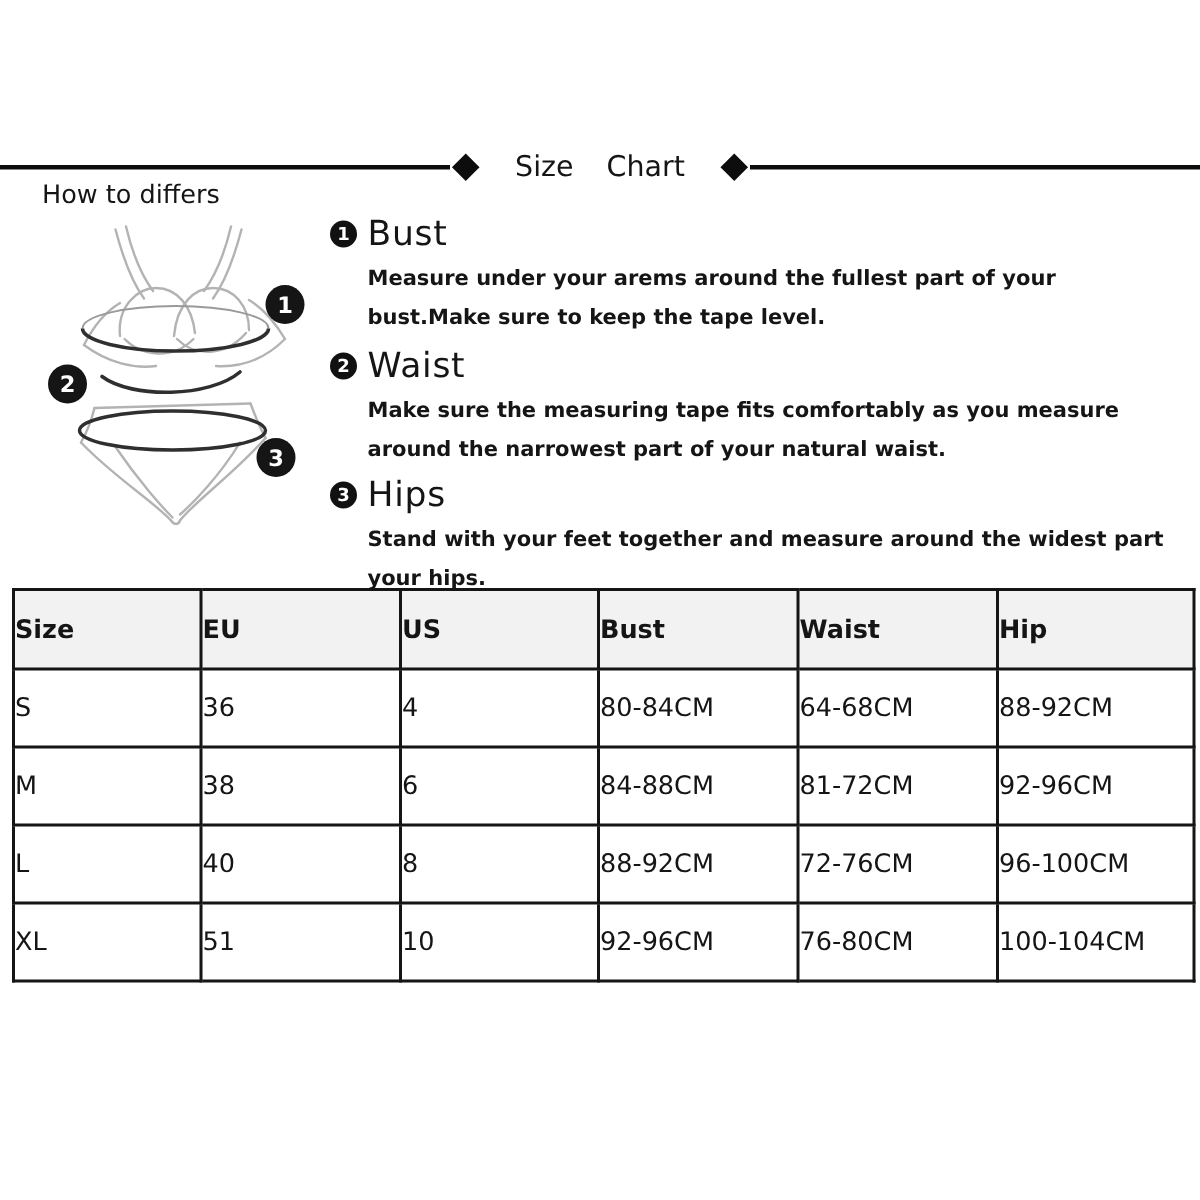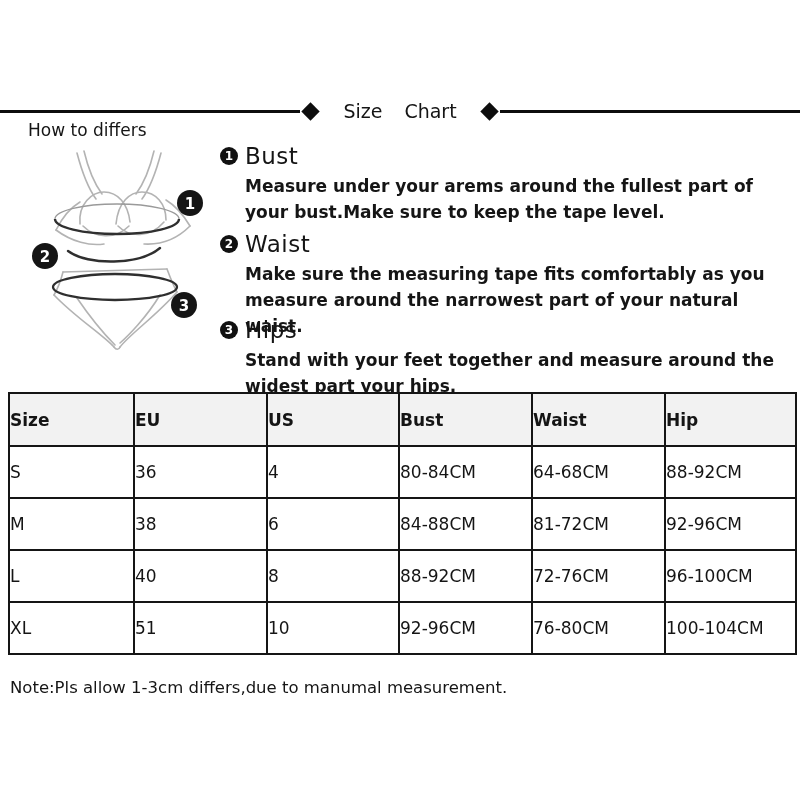--- a/index.html
+++ b/index.html
@@ -19,21 +19,21 @@
   .how-to { position:absolute; left:28px; top:120px; font-size:17px; }
 
   .illustration { position:absolute; left:20px; top:146px; }
 
   .section { position:absolute; left:220px; width:570px; }
   .section .head { display:flex; align-items:center; gap:7px; }
   .bullet { width:18px; height:18px; border-radius:50%; background:#111; color:#fff;
     font-size:12px; font-weight:bold; display:flex; align-items:center;
     justify-content:center; flex:none; }
   .section h2 { font-size:23px; font-weight:400; margin:0; letter-spacing:0.5px; }
-  .section p { margin:4px 0 0 25px; font-size:17px; font-weight:bold;
+  .section p { margin:4px 0 0 25px; font-size:14px; font-weight:bold;
     line-height:26px; max-width:548px; }
   #section-bust  { top:143px; }
   #section-waist { top:231px; }
   #section-hips  { top:317px; }
 
   table.size-table { position:absolute; left:8px; top:392px; width:787px;
     border-collapse:collapse; table-layout:fixed; }
   .size-table th, .size-table td { border:2px solid #151515; text-align:left;
     padding:0; }
   .size-table th { height:51px; background:#f2f2f2; font-size:17px; font-weight:bold; }
@@ -169,15 +169,14 @@
         <td>XL</td>
         <td>51</td>
         <td>10</td>
         <td>92-96CM</td>
         <td>76-80CM</td>
         <td>100-104CM</td>
       </tr>
     </tbody>
   </table>
 
-  <div class="note">Note:Pls allow 1-3cm differs,due to manumal measurement.</div>
 
 </div>
 
 </body></html>

